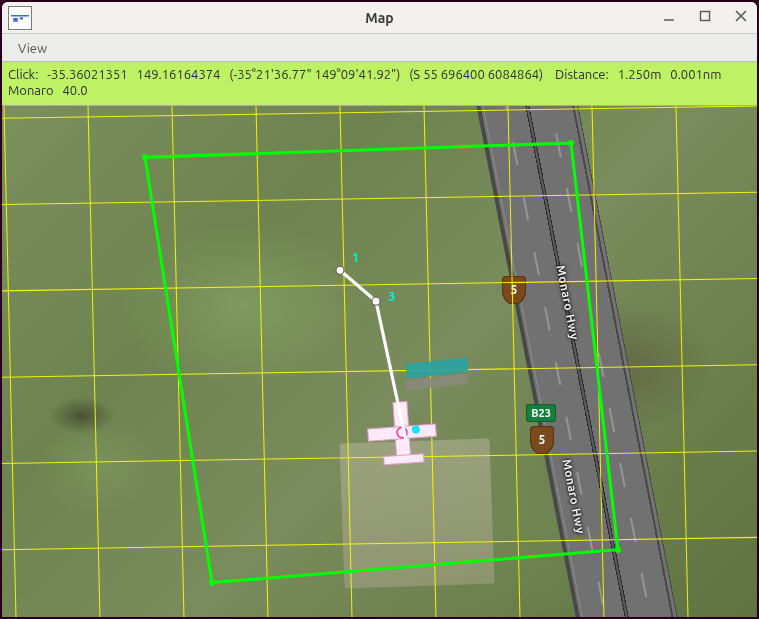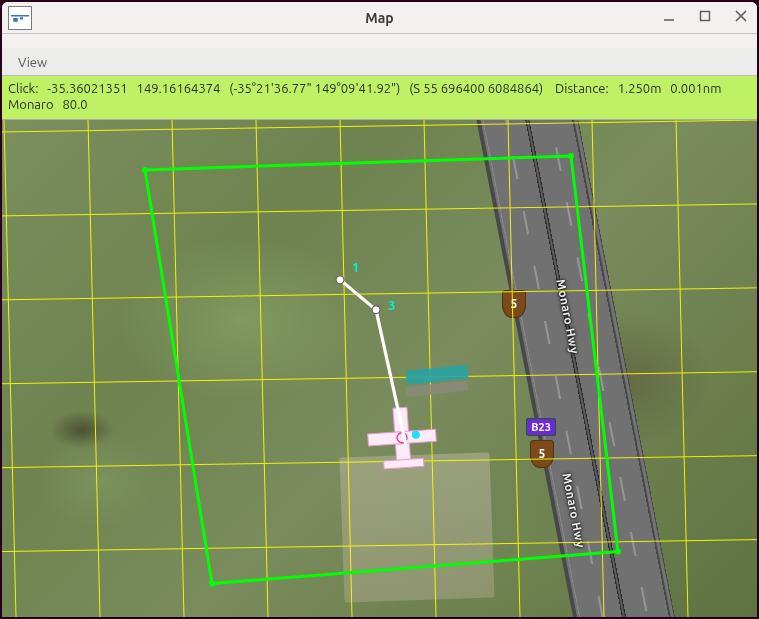--- a/index.html
+++ b/index.html
@@ -45,21 +45,20 @@
   .winbtn { width: 20px; height: 20px; display:flex; align-items:center; justify-content:center; color:#5a5a5a; cursor:pointer; }
   .winbtn svg { width: 14px; height: 14px; }
 
   
   .menubar {
     height: 28px;
     background: #ececea;
     border-bottom: 1px solid #bbb;
     display: flex; align-items: center;
     padding: 0 6px;
-    margin-top: 14px;
   }
   .menubar .menuitem {
     padding: 4px 10px;
     color: #555;
     cursor: default;
   }
 
   
   .status {
     padding: 4px 6px 6px 6px;
@@ -126,21 +125,21 @@
 
   .shield {
     position:absolute;
     width:24px; height:28px;
     display:flex; align-items:center; justify-content:center;
     color:#fff; font-weight:700; font-size:12px;
     background:#7a4a1b;
     border-radius: 4px 4px 10px 10px / 4px 4px 14px 14px;
     box-shadow: inset 0 0 0 1px #553310;
   }
-  .shield.green { background:#6d28d9; box-shadow: inset 0 0 0 1px #1b5e20; border-radius:3px; height:18px; width:30px; font-size:11px; }
+  .shield.green { background:#15803d; box-shadow: inset 0 0 0 1px #1b5e20; border-radius:3px; height:18px; width:30px; font-size:11px; }
 
   
   .pad {
     position:absolute;
     left: 340px; top: 335px;
     width: 150px; height: 145px;
     background: linear-gradient(#b7b49a,#a6a388);
     transform: rotate(-2deg);
     opacity:.55;
     border-radius:2px;
@@ -201,21 +200,21 @@
     <span>(S 55 696400 6084864)</span>
     <span>  </span>
     <span>Distance:</span>
     <span> </span>
     <span>1.250m</span>
     <span> </span>
     <span>0.001nm</span>
     <br>
     <span>Monaro</span>
     <span> </span>
-    <span>80.0</span>
+    <span>40.0</span>
   </div>
 
   <div class="mapwrap">
     <div class="terrain"></div>
 
     <div class="pad"></div>
 
     <div class="road">
       <div class="edge l"></div>
         <div class="edge r"></div>

